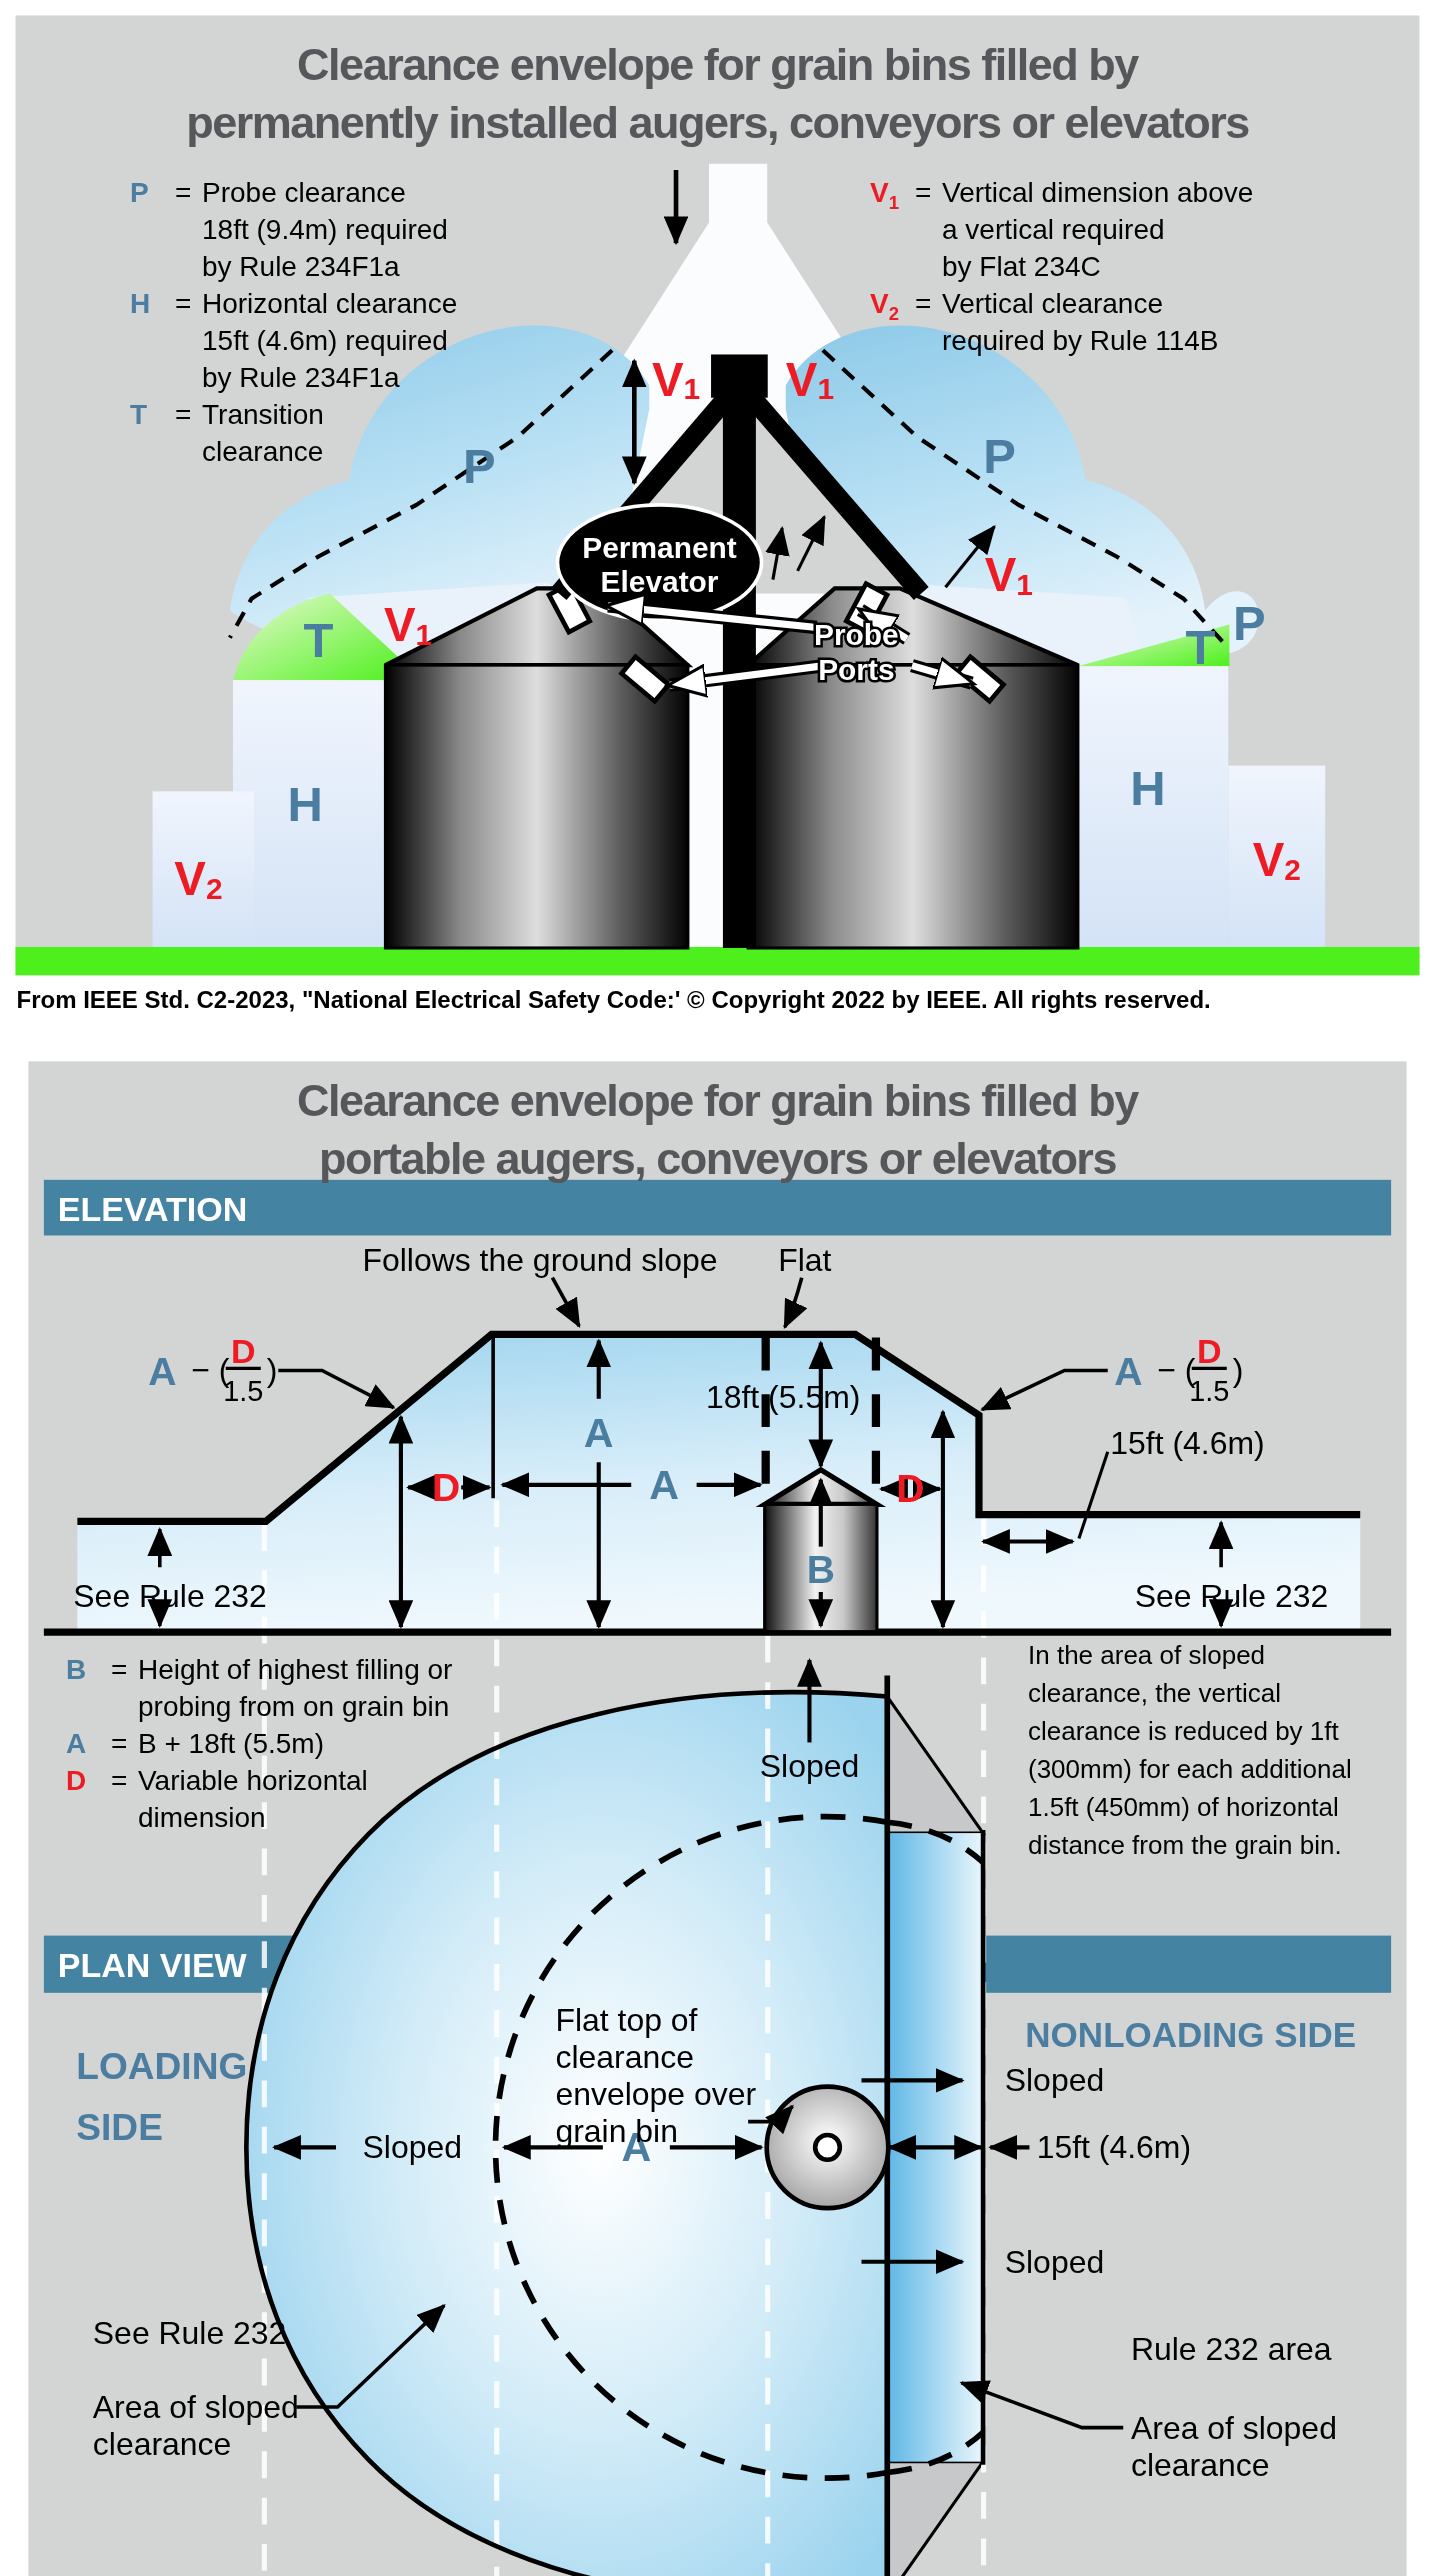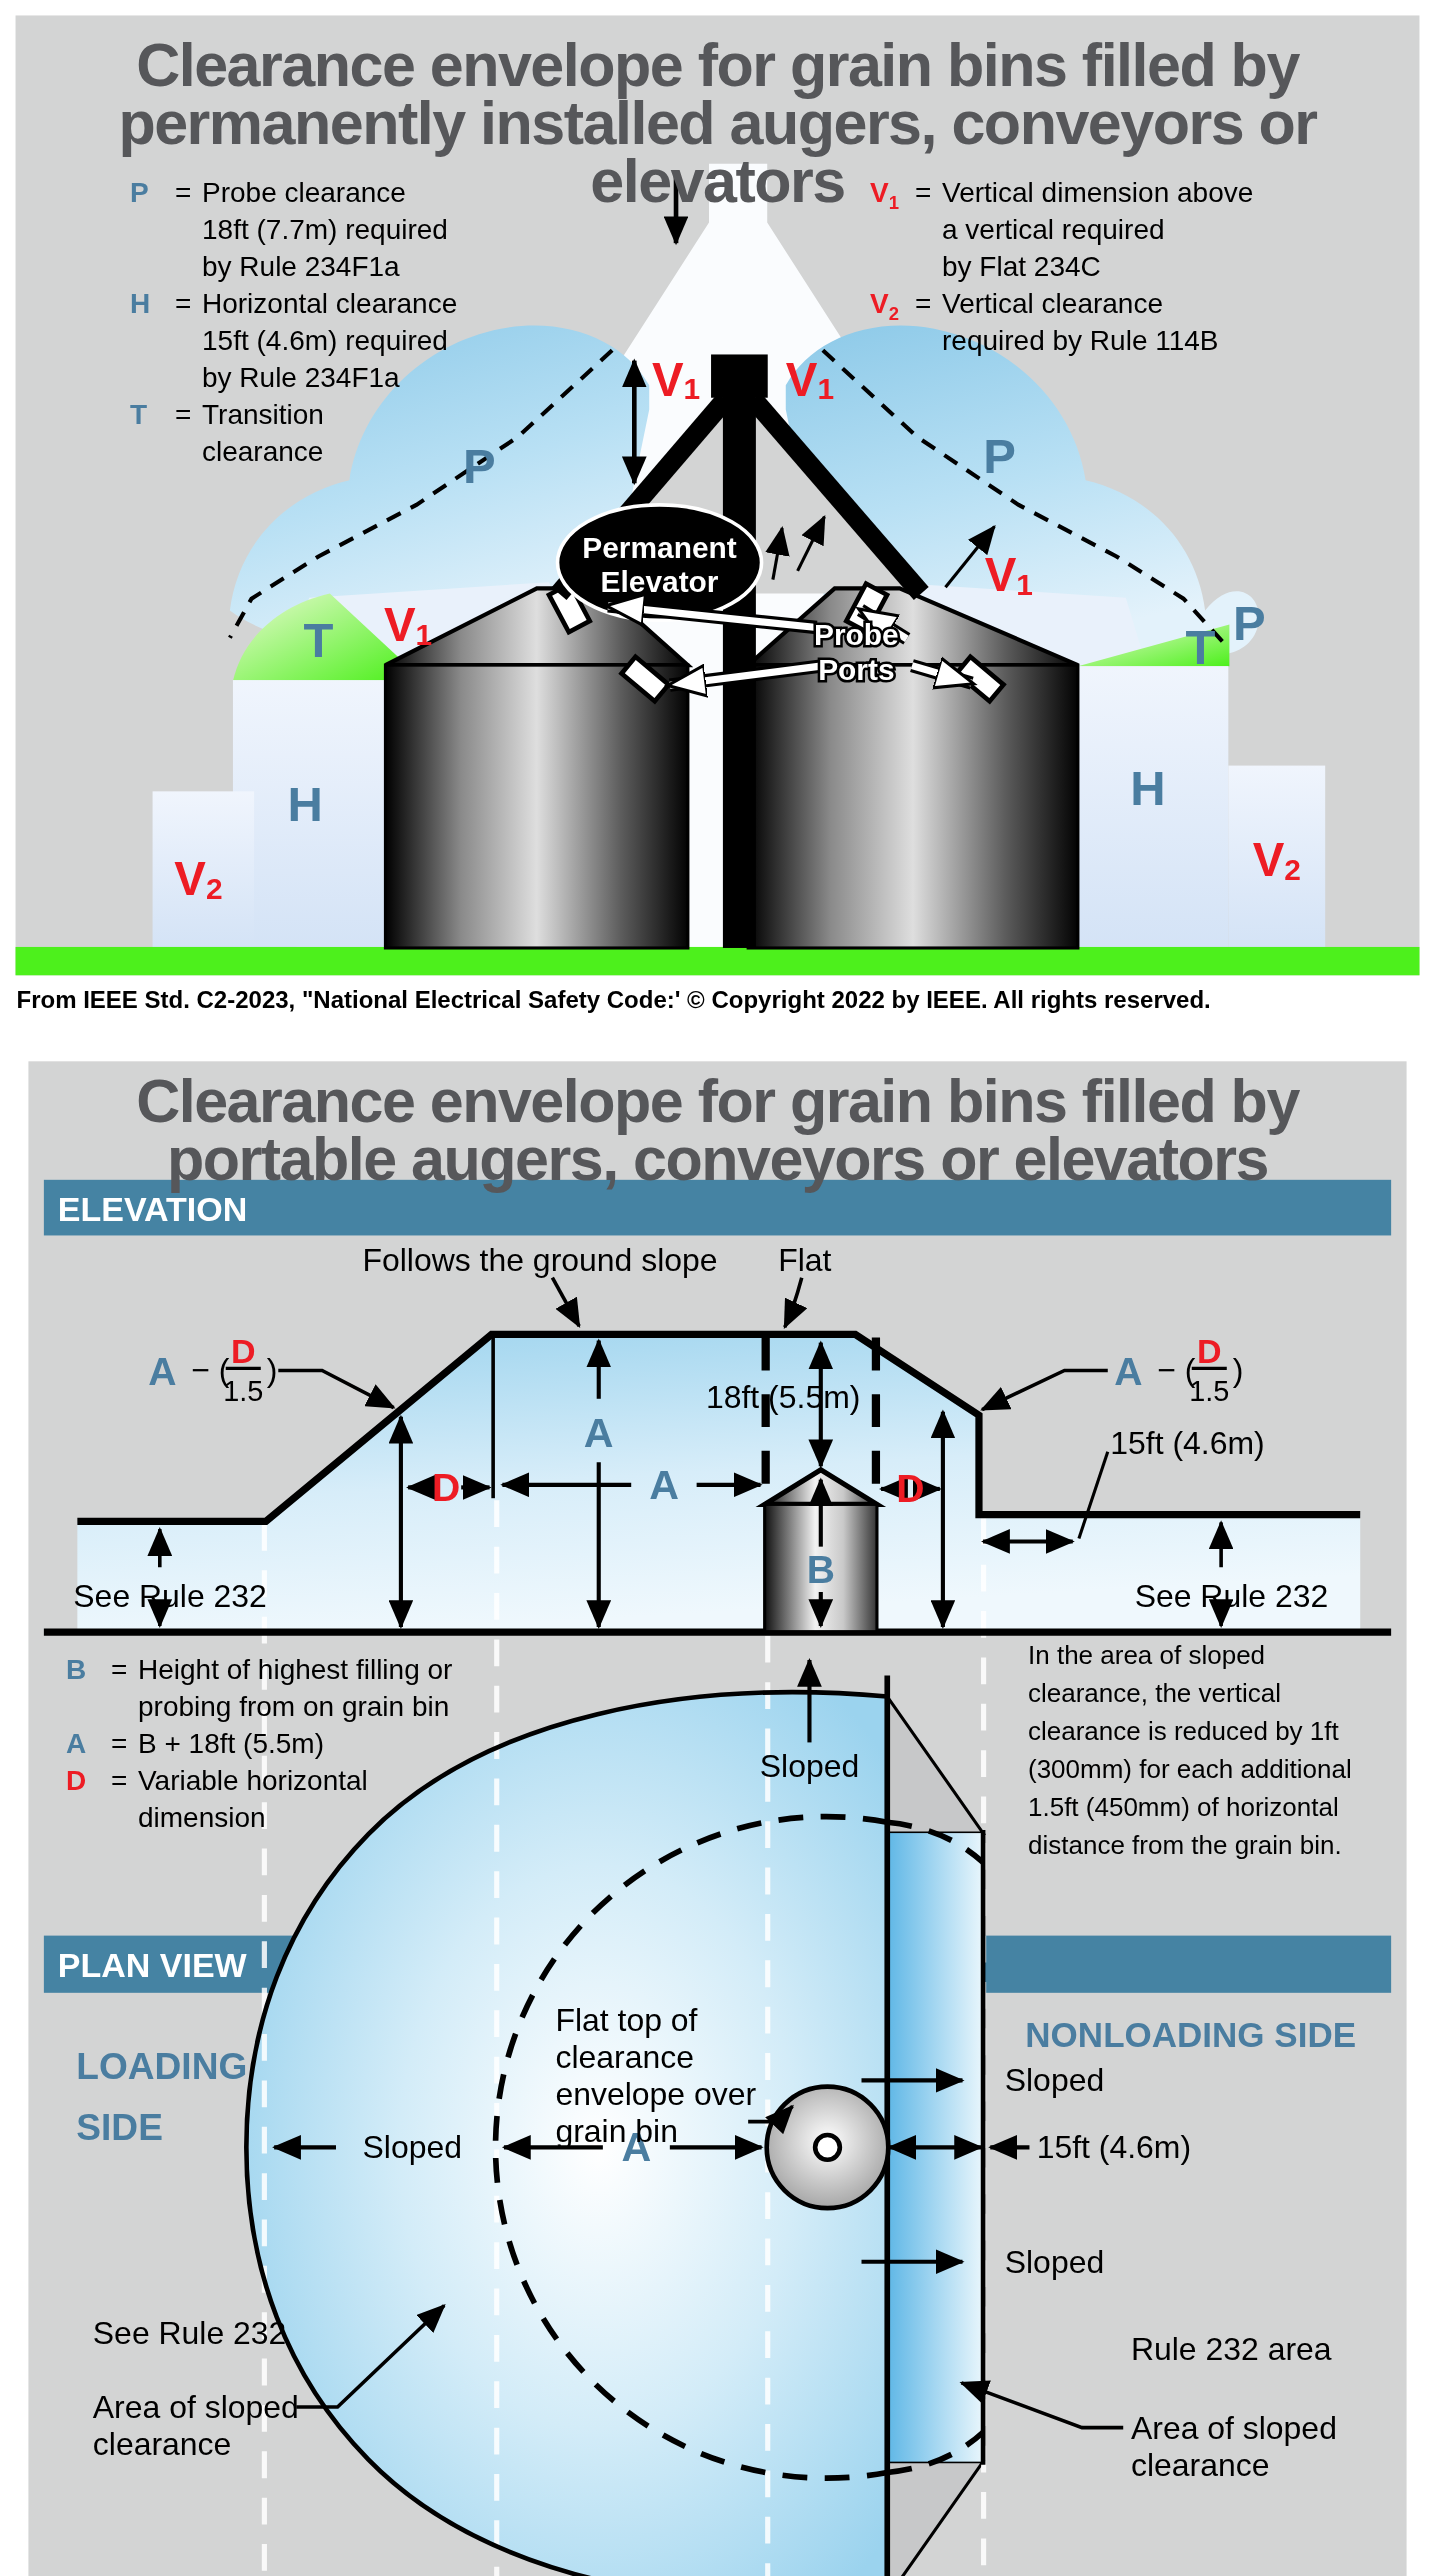--- a/index.html
+++ b/index.html
@@ -1,21 +1,21 @@
 <!DOCTYPE html>
 <html style="font-size:8.2px"><head>
 <meta charset="utf-8">
 <style>
   html,body{margin:0;padding:0;background:#fff;}
   .page{position:relative;width:1435px;height:3016px;background:#fff;overflow:hidden;
         font-family:"Liberation Sans",sans-serif;}
   .page svg{position:absolute;left:0;top:0;z-index:0;}
   .ov{position:absolute;z-index:2;}
   .fig-title{left:0;width:1435px;text-align:center;font-weight:bold;color:#56575a;
-             font-size:61px;line-height:58px;letter-spacing:-1.5px;}
+             font-size:45px;line-height:58px;letter-spacing:-1.5px;}
   .cap{color:#000;font-weight:bold;font-size:24px;line-height:30px;}
   .legend .row{display:flex;font-size:28px;line-height:37px;color:#000;}
   .legend .sym{font-weight:bold;width:45px;flex:0 0 45px;}
   .legend .sym .s{color:#4a7da0;}
   .legend .sym .r{color:#ed1c24;}
   .legend .eq{width:27px;flex:0 0 27px;}
   .legend sub{font-size:18.5px;font-weight:bold;}
   #note2{font-size:26px;line-height:38px;color:#000;}
   text{font-family:"Liberation Sans",sans-serif;}
   .ct{text-anchor:middle;dominant-baseline:central;}
@@ -319,21 +319,21 @@
   <div>Clearance envelope for grain bins filled by</div>
   <div>permanently installed augers, conveyors or elevators</div>
 </div>
 
 <div class="ov legend" style="left:130px;top:174px;">
   <div class="row">
     <span class="sym"><span class="s">P</span></span>
     <span class="eq">=</span>
     <div>
       <div>Probe clearance</div>
-      <div>18ft (7.7m) required</div>
+      <div>18ft (9.4m) required</div>
       <div>by Rule 234F1a</div>
     </div>
   </div>
   <div class="row">
     <span class="sym"><span class="s">H</span></span>
     <span class="eq">=</span>
     <div>
       <div>Horizontal clearance</div>
       <div>15ft (4.6m) required</div>
       <div>by Rule 234F1a</div>

